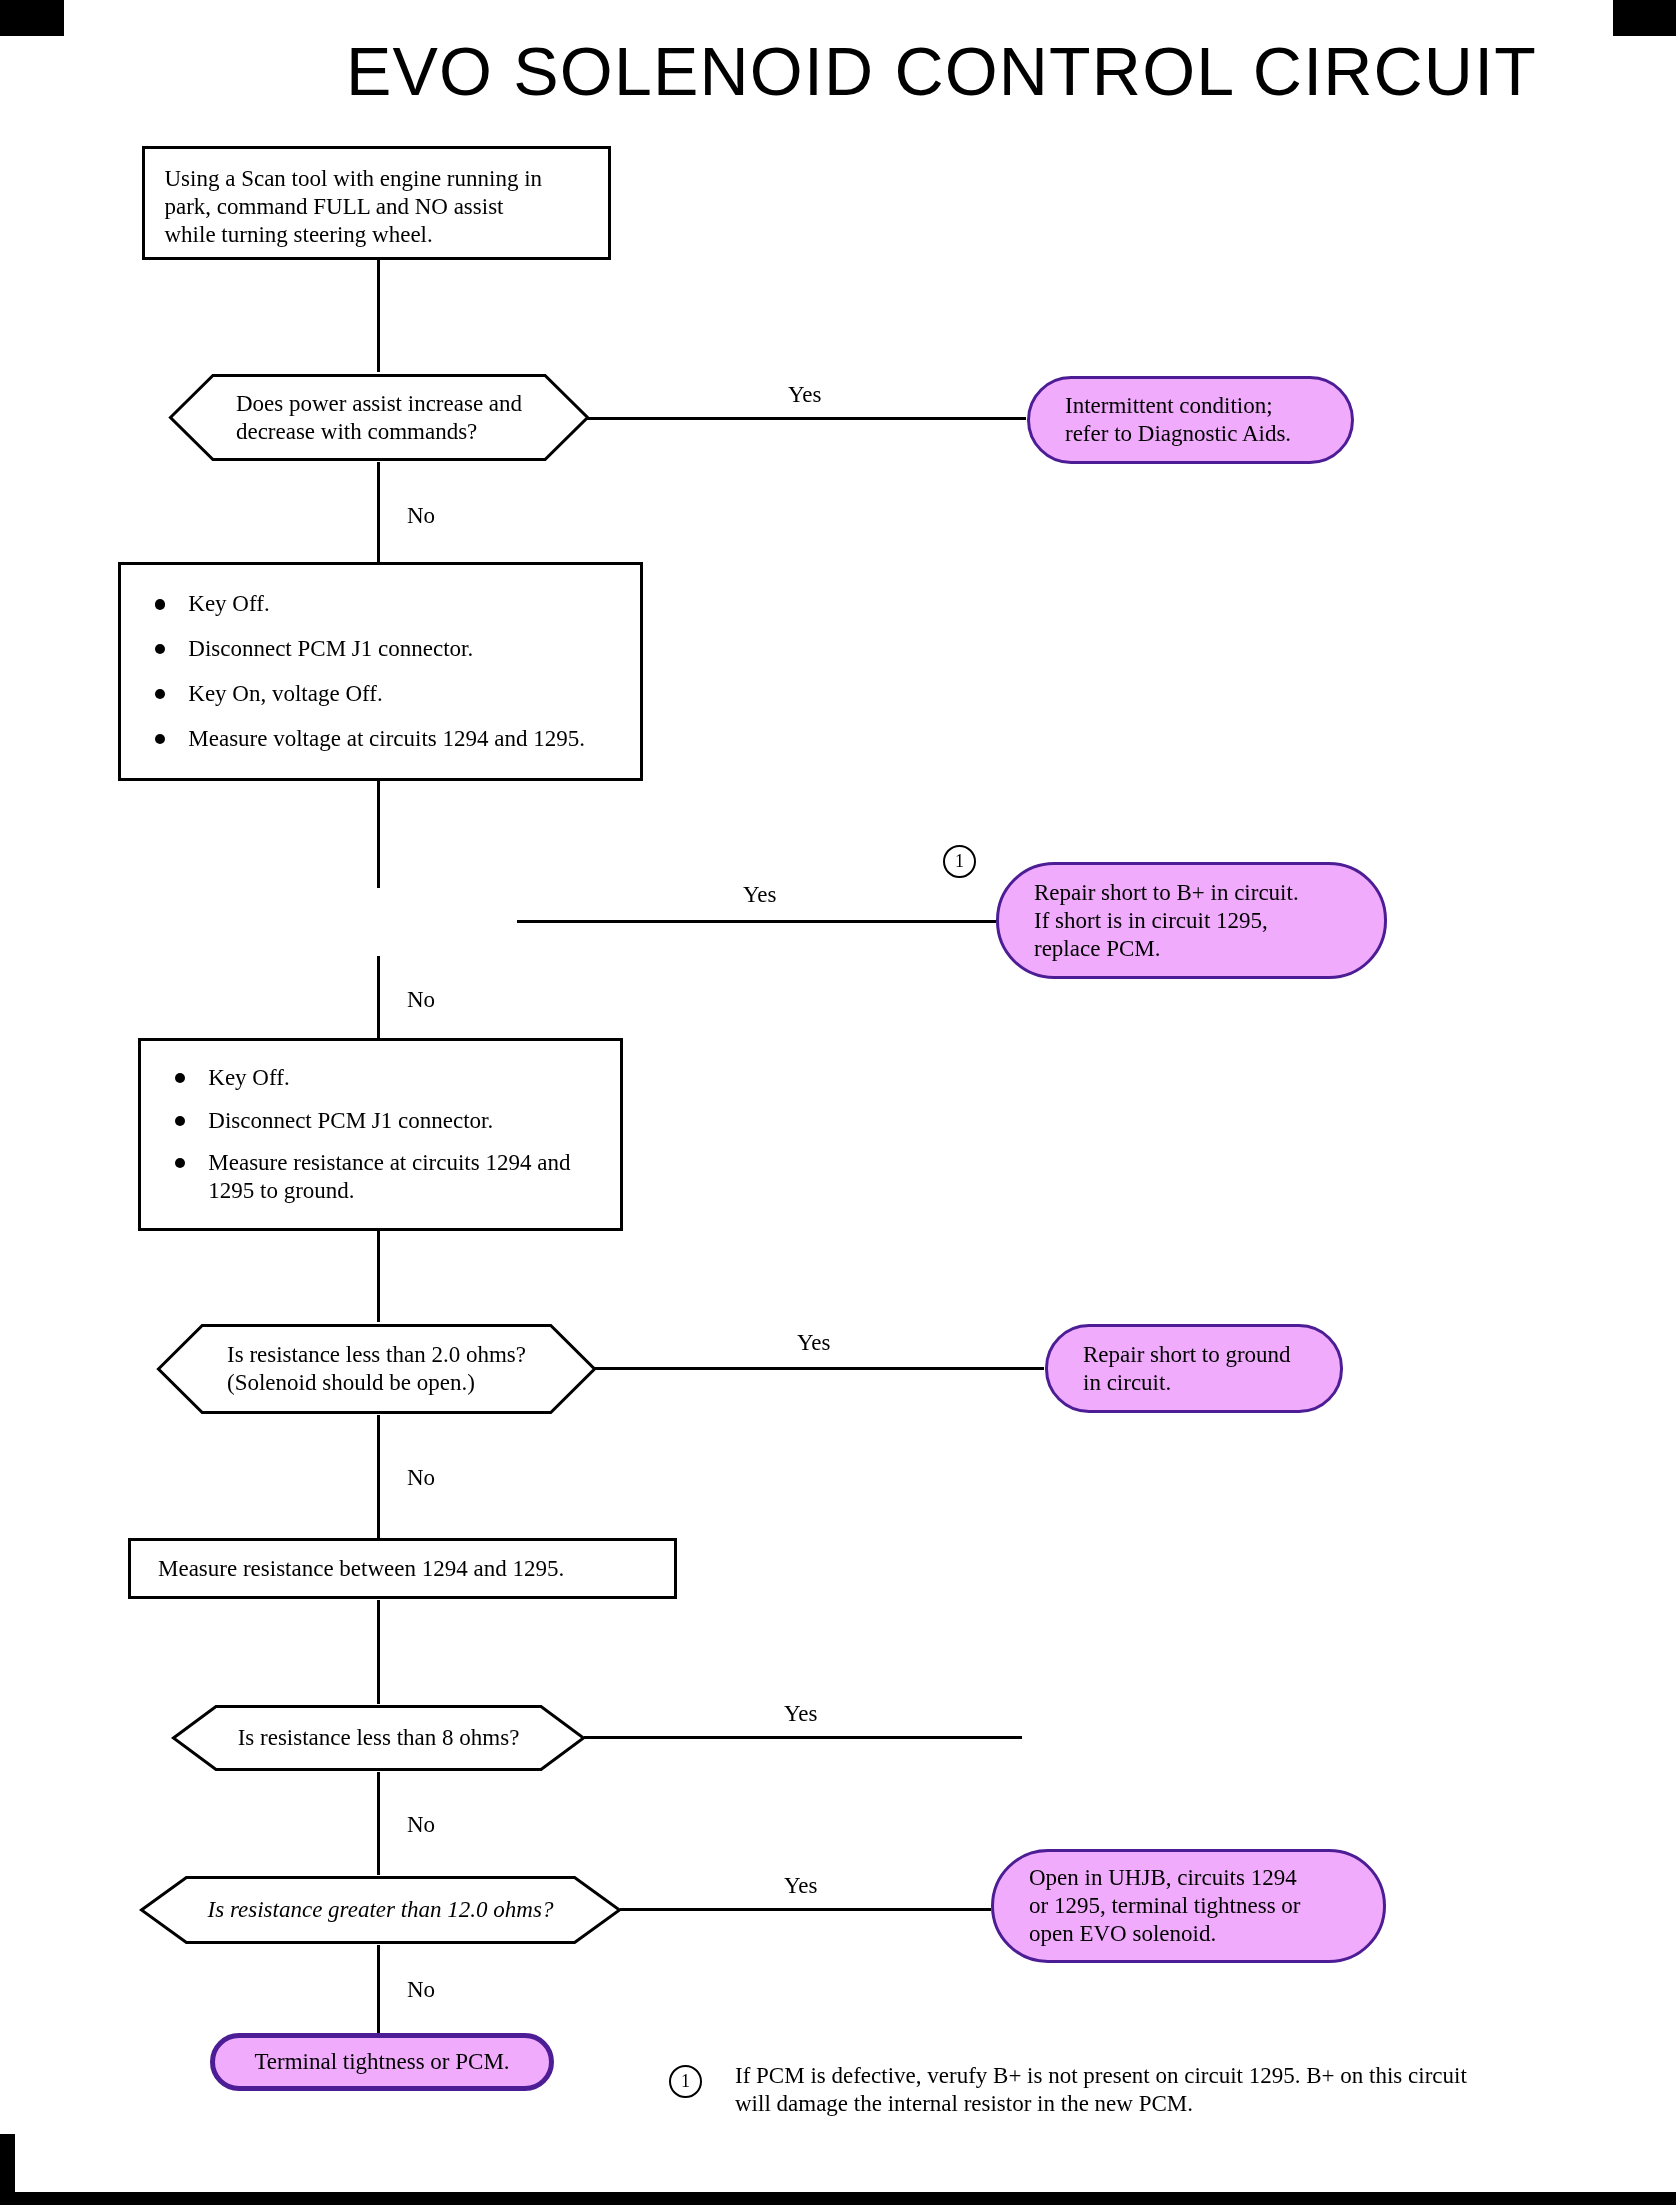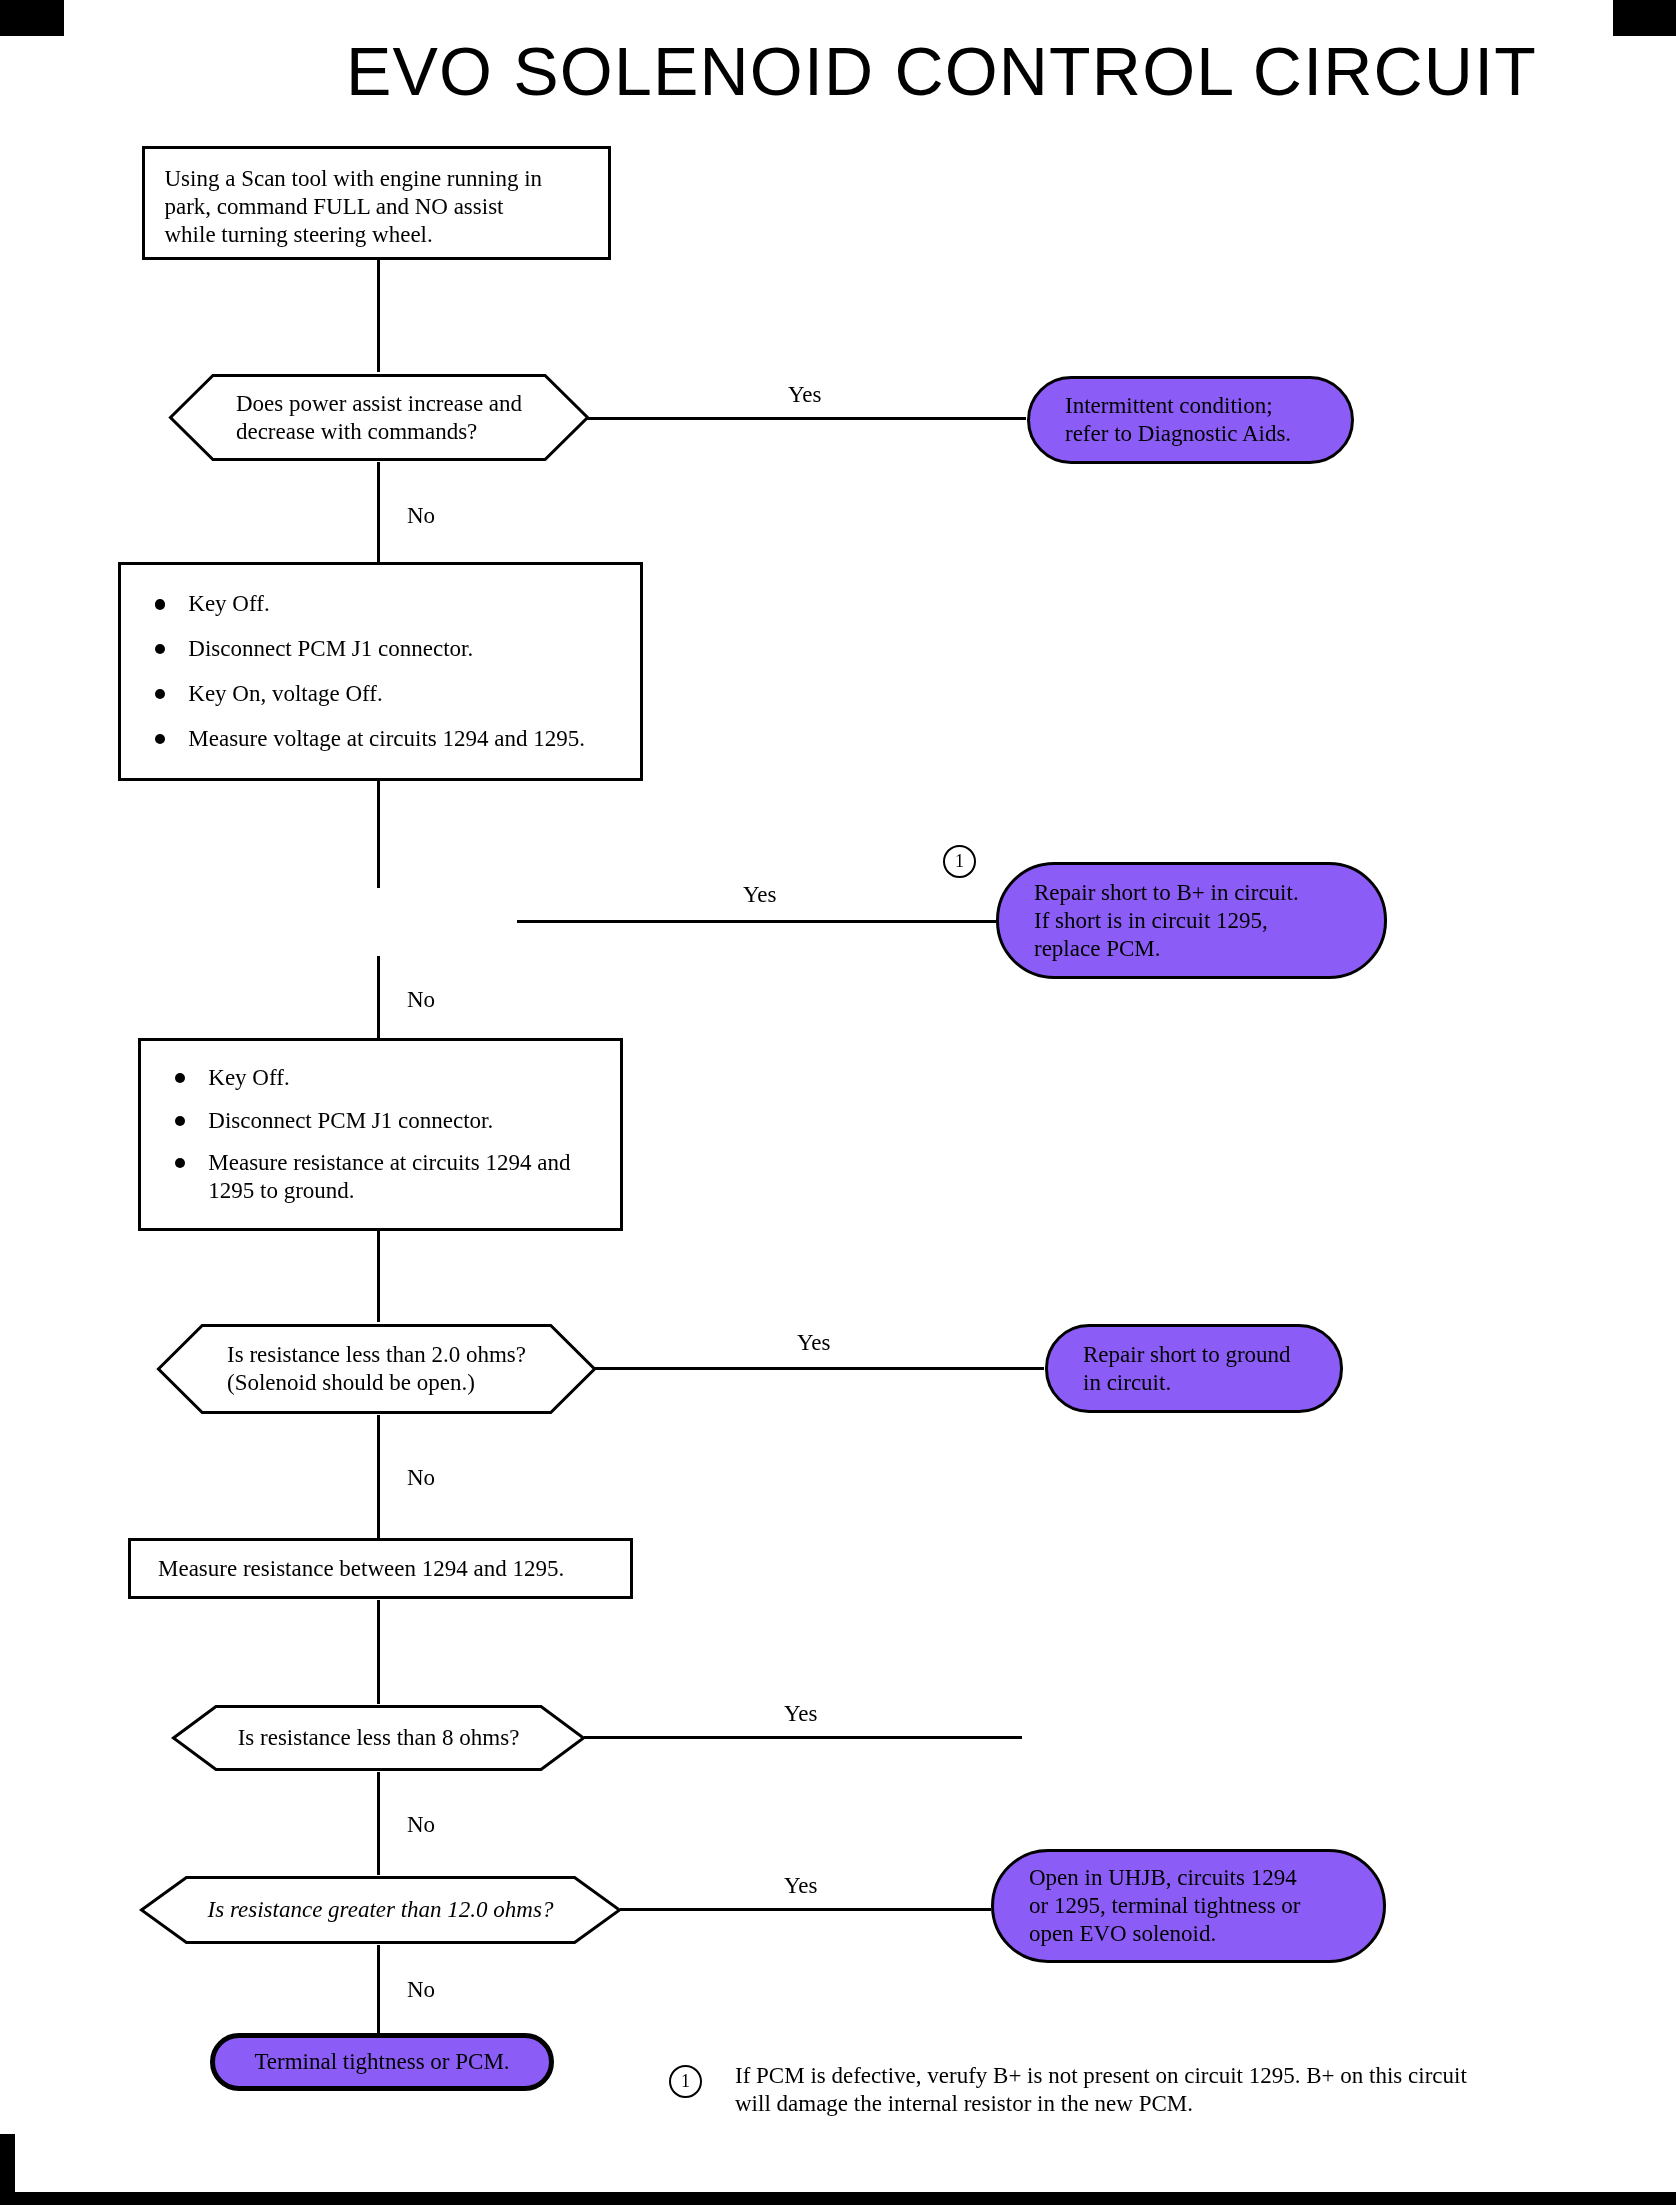--- a/index.html
+++ b/index.html
@@ -8,21 +8,21 @@
     font-family:"Liberation Serif", serif; color:#000;
     overflow:hidden;
   }
   .abs { position:absolute; }
   .title {
     font-family:"Liberation Sans", sans-serif;
     font-size:68px; letter-spacing:1.2px; white-space:nowrap;
   }
   .rect { border:3px solid #000; background:#fff; box-sizing:border-box; }
   .stadium {
-    border:3px solid #000000; background:#8b5cf6; box-sizing:border-box;
+    border:3px solid #4c1d95; background:#f0abfc; box-sizing:border-box;
     display:flex; align-items:center;
   }
   .stadium .txt { padding-left:35px; }
   .stadium.terminal { border-width:5.5px; justify-content:center; }
   .stadium.terminal .txt { padding-left:0; }
   .hex { background:transparent; }
   .hex svg { position:absolute; left:0; top:0; width:100%; height:100%; }
   .hex .txt-wrap {
     position:absolute; inset:0; display:flex;
     align-items:center; justify-content:center;
@@ -165,21 +165,21 @@
   <div class="abs edge-label" style="left:797px;top:1329px;">Yes</div>
 
   <div class="abs stadium" style="left:1045px;top:1324px;width:298px;height:89px;border-radius:44px;">
     <div class="txt">Repair short to ground
 in circuit.</div>
   </div>
 
   <div class="abs vline" style="left:377px;top:1415px;height:123px;"></div>
   <div class="abs edge-label" style="left:407px;top:1464px;">No</div>
 
-  <div class="abs rect singleline" style="left:128px;top:1538px;width:505px;height:61px;">
+  <div class="abs rect singleline" style="left:128px;top:1538px;width:549px;height:61px;">
     <div class="txt">Measure resistance between 1294 and 1295.</div>
   </div>
 
   <div class="abs vline" style="left:377px;top:1600px;height:104px;"></div>
 
   <div class="abs hex" style="left:171px;top:1704px;width:415px;height:68px;">
     <svg viewBox="0 0 683 112" preserveAspectRatio="none">
       <polygon points="4,56 74,4 609,4 679,56 609,108 74,108" fill="#fff" stroke="#000" stroke-width="5"></polygon>
     </svg>
     <div class="txt-wrap">

